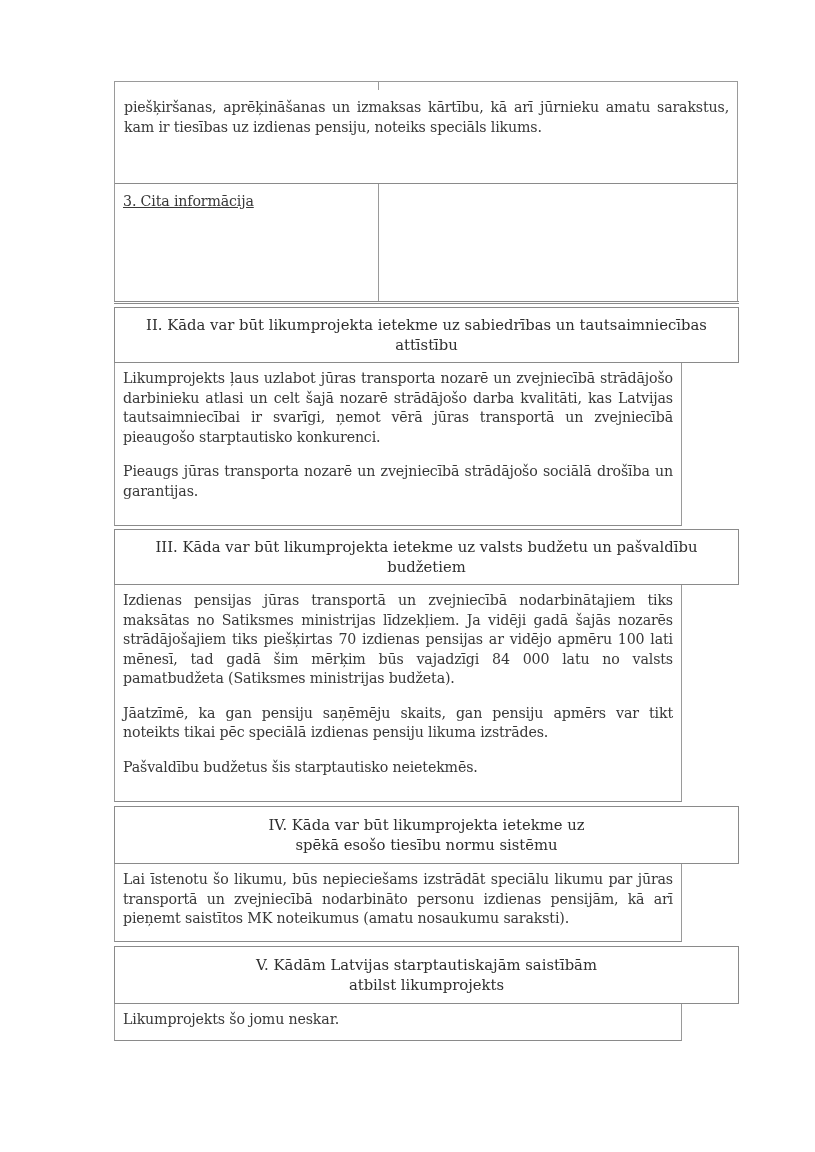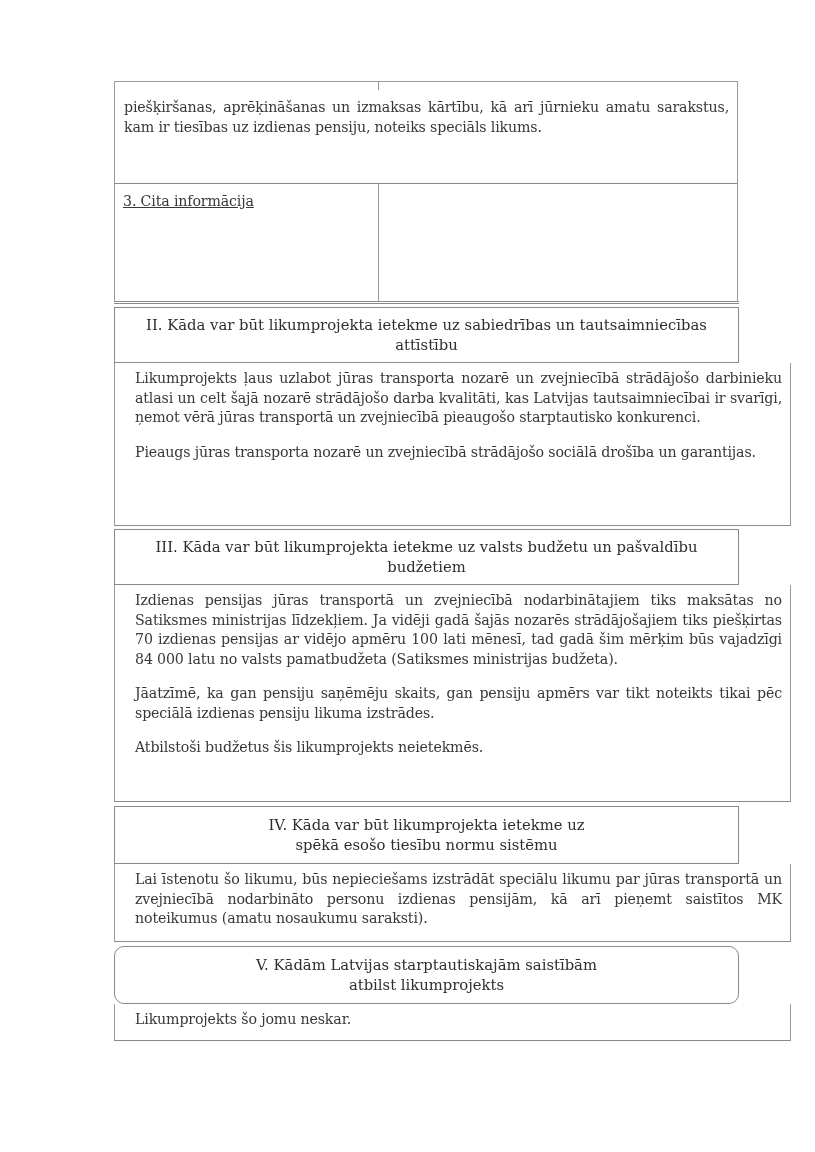--- a/index.html
+++ b/index.html
@@ -24,23 +24,23 @@
     .top-border { border-top: 1px solid #9a9a9a; }
 
     .section-header {
       position: absolute; left: 114px; width: 625px;
       border: 1px solid #8a8a8a; box-sizing: border-box;
       text-align: center; font-size: 14.8px; line-height: 20px;
       color: #2e2e2e; display: flex; align-items: center; justify-content: center;
       padding: 0 12px;
     }
     .section-body {
-      position: absolute; left: 114px; width: 677px;
+      position: absolute; left: 114px; width: 568px;
       border-left: 1px solid #9a9a9a; border-right: 1px solid #9a9a9a; border-bottom: 1px solid #8a8a8a;
-      box-sizing: border-box; padding: 6px 8px 4px 20px;
+      box-sizing: border-box; padding: 6px 8px 4px 8px;
     }
     .section-body p { margin: 0 0 15px 0; }
     .section-body p:last-child { margin-bottom: 0; }
     .double-line {
       position: absolute; left: 114px; width: 625px; height: 3px;
       border-top: 1px solid #8a8a8a; border-bottom: 1px solid #8a8a8a; box-sizing: border-box;
     }
   </style>
 </head>
 <body>
@@ -71,34 +71,34 @@
 
   <div class="section-header" style="top:529px; height:56px;">
     <div>
       <div>III. Kāda var būt likumprojekta ietekme uz valsts budžetu un pašvaldību</div>
       <div>budžetiem</div>
     </div>
   </div>
   <div class="section-body cell-text" style="top:585px; height:217px;">
     <p>Izdienas pensijas jūras transportā un zvejniecībā nodarbinātajiem tiks maksātas no Satiksmes ministrijas līdzekļiem. Ja vidēji gadā šajās nozarēs strādājošajiem tiks piešķirtas 70 izdienas pensijas ar vidējo apmēru 100 lati mēnesī, tad gadā šim mērķim būs vajadzīgi 84 000 latu no valsts pamatbudžeta (Satiksmes ministrijas budžeta).</p>
     <p>Jāatzīmē, ka gan pensiju saņēmēju skaits, gan pensiju apmērs var tikt noteikts tikai pēc speciālā izdienas pensiju likuma izstrādes.</p>
-    <p>Atbilstoši budžetus šis likumprojekts neietekmēs.</p>
+    <p>Pašvaldību budžetus šis starptautisko neietekmēs.</p>
   </div>
 
   <div class="section-header" style="top:806px; height:58px;">
     <div>
       <div>IV. Kāda var būt likumprojekta ietekme uz</div>
       <div>spēkā esošo tiesību normu sistēmu</div>
     </div>
   </div>
   <div class="section-body cell-text" style="top:864px; height:78px;">
     <p>Lai īstenotu šo likumu, būs nepieciešams izstrādāt speciālu likumu par jūras transportā un zvejniecībā nodarbināto personu izdienas pensijām, kā arī pieņemt saistītos MK noteikumus (amatu nosaukumu saraksti).</p>
   </div>
 
-  <div class="section-header" style="top:946px; height:58px;border-radius:10px;">
+  <div class="section-header" style="top:946px; height:58px;">
     <div>
       <div>V. Kādām Latvijas starptautiskajām saistībām</div>
       <div>atbilst likumprojekts</div>
     </div>
   </div>
   <div class="section-body cell-text" style="top:1004px; height:37px;">
     <p>Likumprojekts šo jomu neskar.</p>
   </div>
 
 </div>

